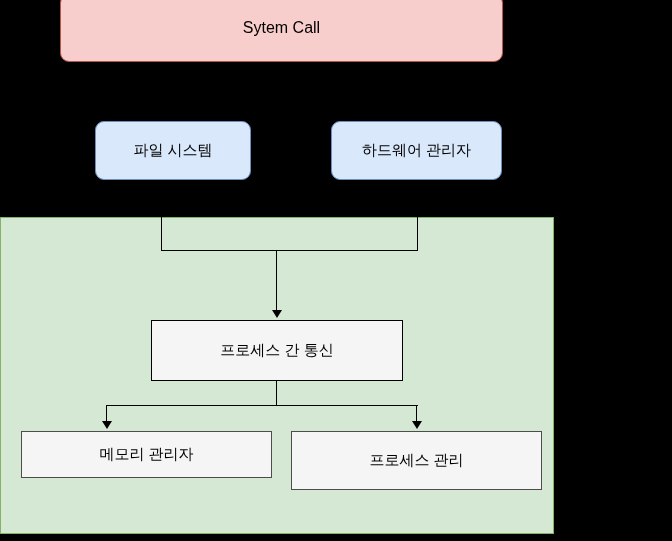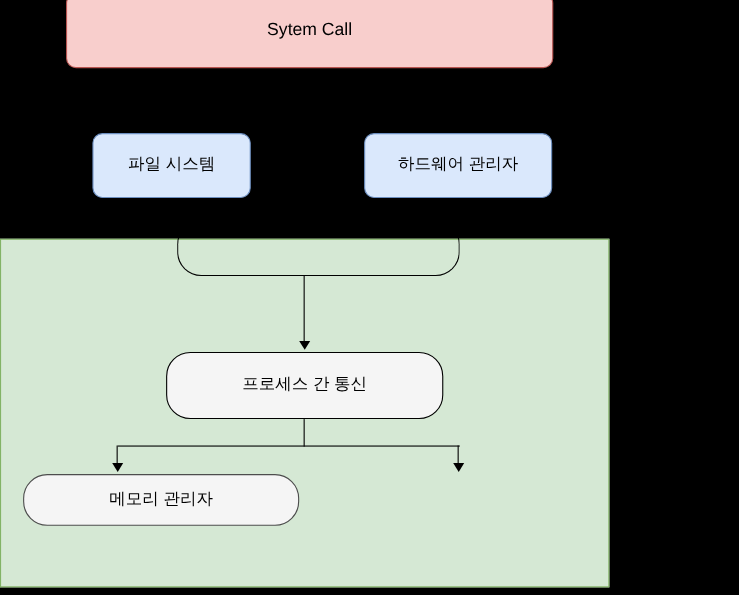--- a/index.html
+++ b/index.html
@@ -21,21 +21,20 @@
     position: absolute;
     box-sizing: border-box;
     display: flex;
     align-items: center;
     justify-content: center;
     text-align: center;
     color: #000000;
     font-size: 15px;
     line-height: 1.25;
     white-space: nowrap;
-    border-radius: 22px;
   }
 
   
   .region-green {
     position: absolute;
     box-sizing: border-box;
     background: #d5e8d4;
     border: 1px solid #82b366;
   }
 
@@ -103,22 +102,25 @@
   <div class="edge edge-h" style="left:107px; top:405px; width:311px;"></div>
   <div class="edge edge-v" style="left:106px; top:405px; height:18px;"></div>
   <div class="arrowhead" style="left:102px; top:421px;"></div>
   <div class="edge edge-v" style="left:416px; top:405px; height:18px;"></div>
   <div class="arrowhead" style="left:412px; top:421px;"></div>
 
   <div class="node node-gray-dark" style="left:21px; top:431px; width:251px; height:47px;">
     <span>메모리 관리자</span>
   </div>
 
+  <div class="node node-gray-dark" style="left:291px; top:431px; width:251px; height:59px;">
+    <span>프로세스 관리</span>
+  </div>
 
-  <div class="node node-blue" style="left:84px; top:121px; width:144px; height:59px;">
+  <div class="node node-blue" style="left:95px; top:121px; width:156px; height:59px;">
     <span>파일 시스템</span>
   </div>
 
   <div class="node node-blue" style="left:331px; top:121px; width:171px; height:59px;">
     <span>하드웨어 관리자</span>
   </div>
 
   <div class="node node-syscall" style="left:60px; top:-6px; width:443px; height:68px; font-size:16px;">
     <span>Sytem Call</span>
   </div>

